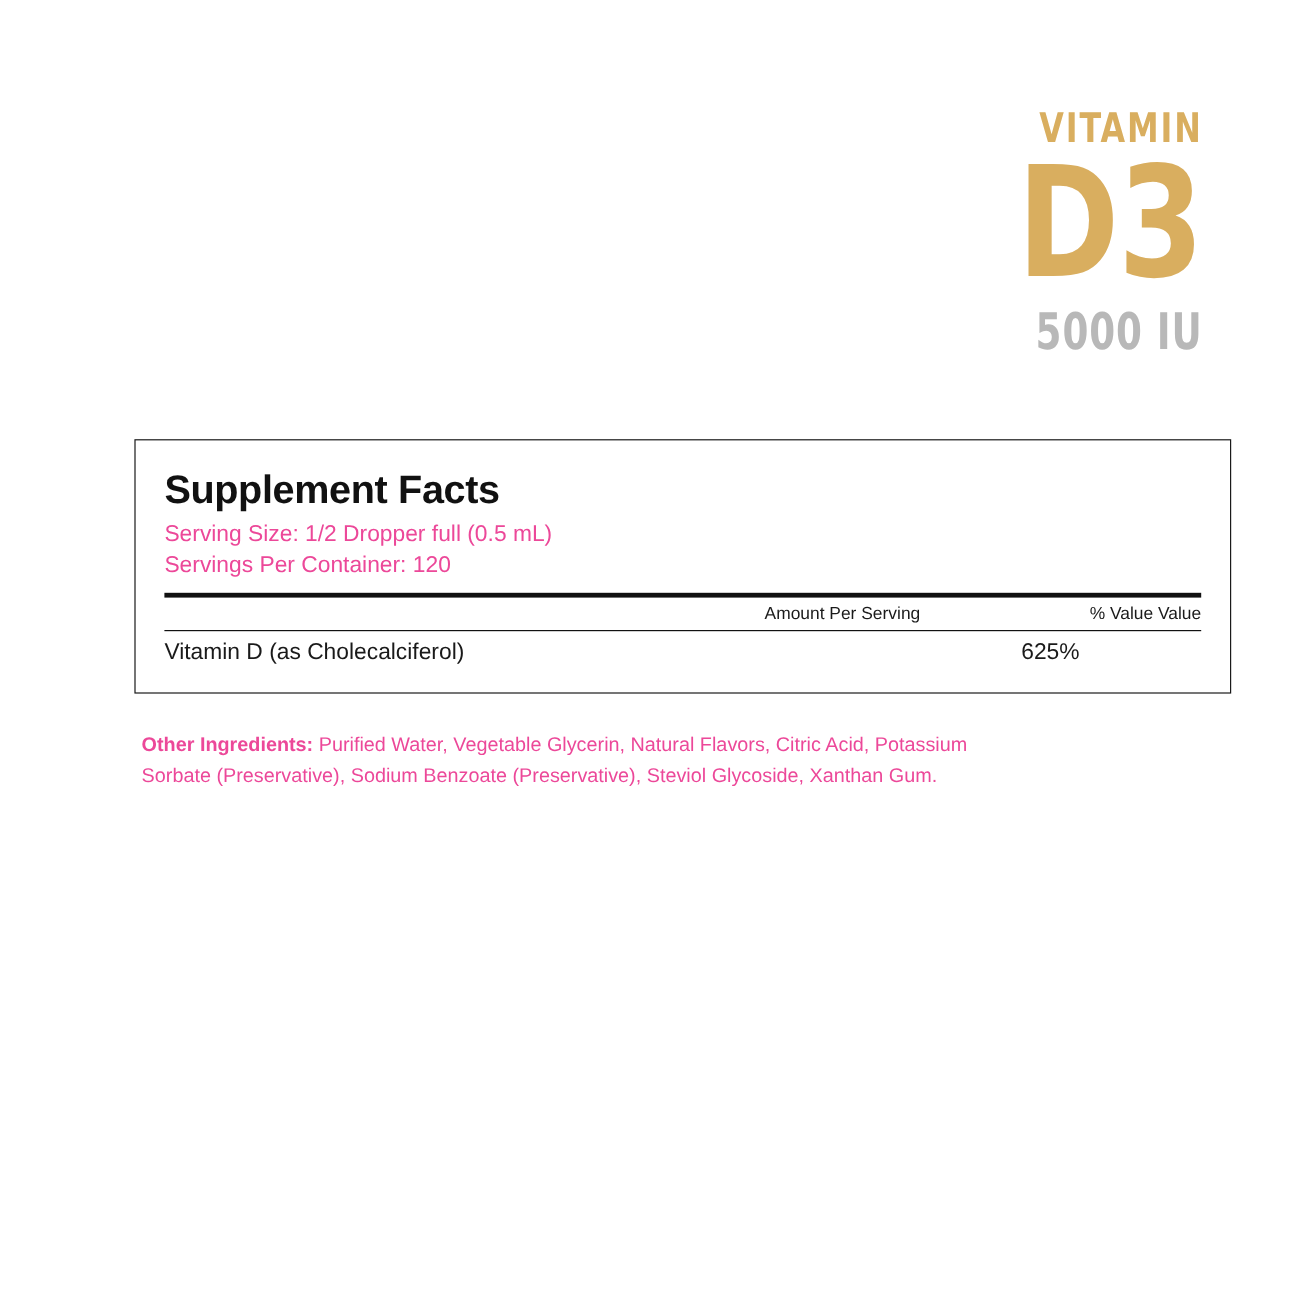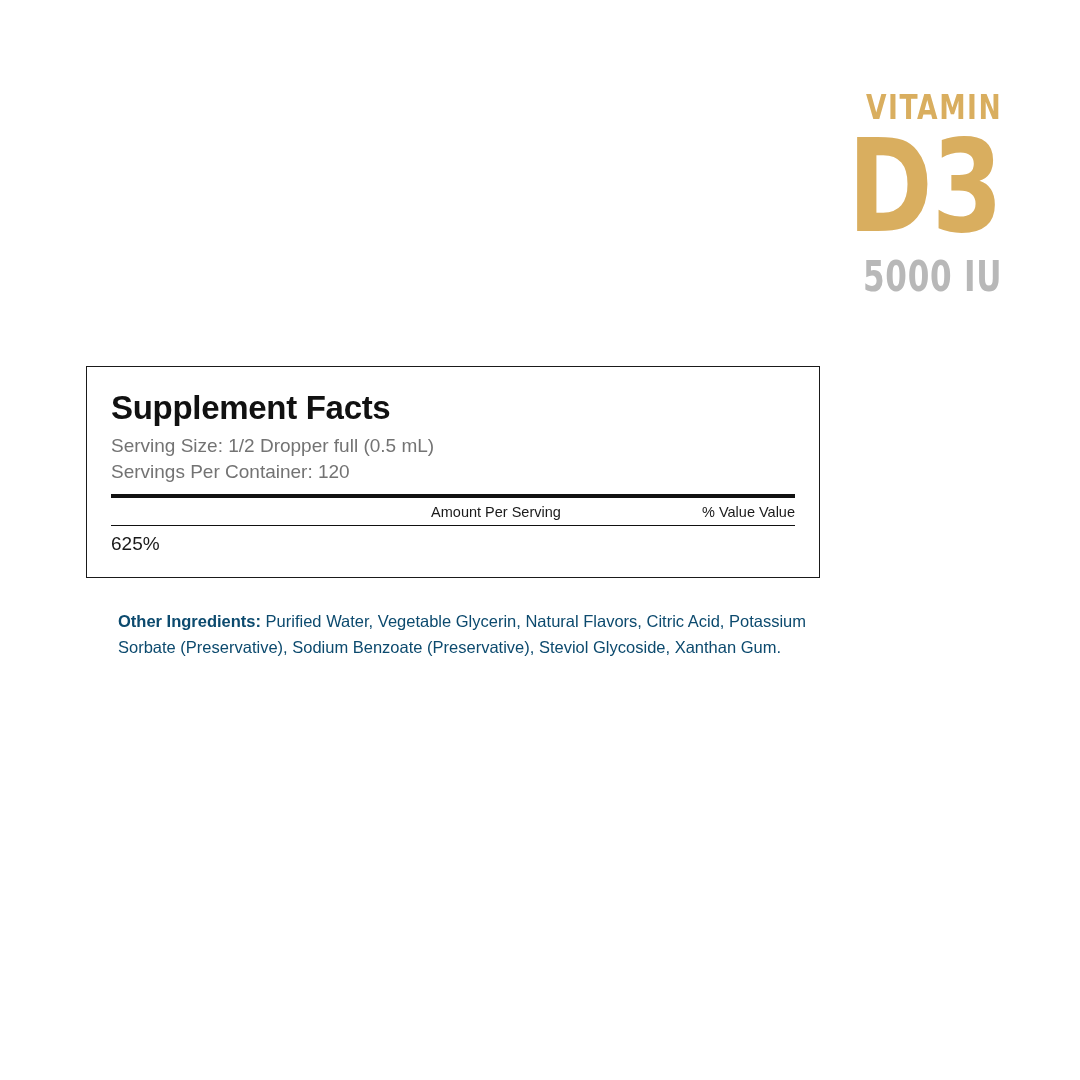--- a/index.html
+++ b/index.html
@@ -54,39 +54,39 @@
     transform: scaleX(0.74);
     transform-origin: right center;
     display: block;
     margin-top: 10px;
     letter-spacing: 1px;
   }
 
   
   .facts-panel {
     position: absolute;
-    left: 86px;
+    left: 112px;
     top: 366px;
-    width: 734px;
+    width: 914px;
     border: 1.5px solid #1a1a1a;
     box-sizing: border-box;
     padding: 22px 24px 14px 24px;
     background: #fff;
   }
   .facts-title {
     font-size: 33px;
     font-weight: bold;
     letter-spacing: -0.3px;
     margin: 0 0 6px 0;
     color: #111;
   }
   .facts-serving {
     font-size: 19px;
     line-height: 1.35;
-    color: #737373;
+    color: #ec4899;
   }
   .rule-thick {
     border-bottom: 4px solid #111;
     margin-top: 10px;
   }
   .rule-thin {
     border-bottom: 1px solid #111;
   }
   .col-head {
     display: flex;
@@ -123,21 +123,21 @@
   }
 
   
   .other-ing {
     position: absolute;
     left: 118px;
     top: 608px;
     width: 720px;
     font-size: 16.5px;
     line-height: 1.6;
-    color: #0c4a6e;
+    color: #ec4899;
   }
   .other-ing b {
     font-weight: bold;
   }
 </style>
 </head>
 <body>
 
 <div class="brand">
   <span class="brand-vitamin">VITAMIN</span>
@@ -153,19 +153,20 @@
   <div class="rule-thick"></div>
 
   <div class="col-head">
     <span class="amount">Amount Per Serving</span>
     <span class="dv">% Value Value</span>
   </div>
 
   <div class="rule-thin"></div>
 
   <div class="nutrient-row">
+    <span class="name">Vitamin D (as Cholecalciferol)</span>
     <span class="dv">625%</span>
   </div>
 </div>
 
 <div class="other-ing">
   <b>Other Ingredients:</b><span> Purified Water, Vegetable Glycerin, Natural Flavors, Citric Acid, Potassium Sorbate (Preservative), Sodium Benzoate (Preservative), Steviol Glycoside, Xanthan Gum.</span>
 </div>
 
 </body></html>

